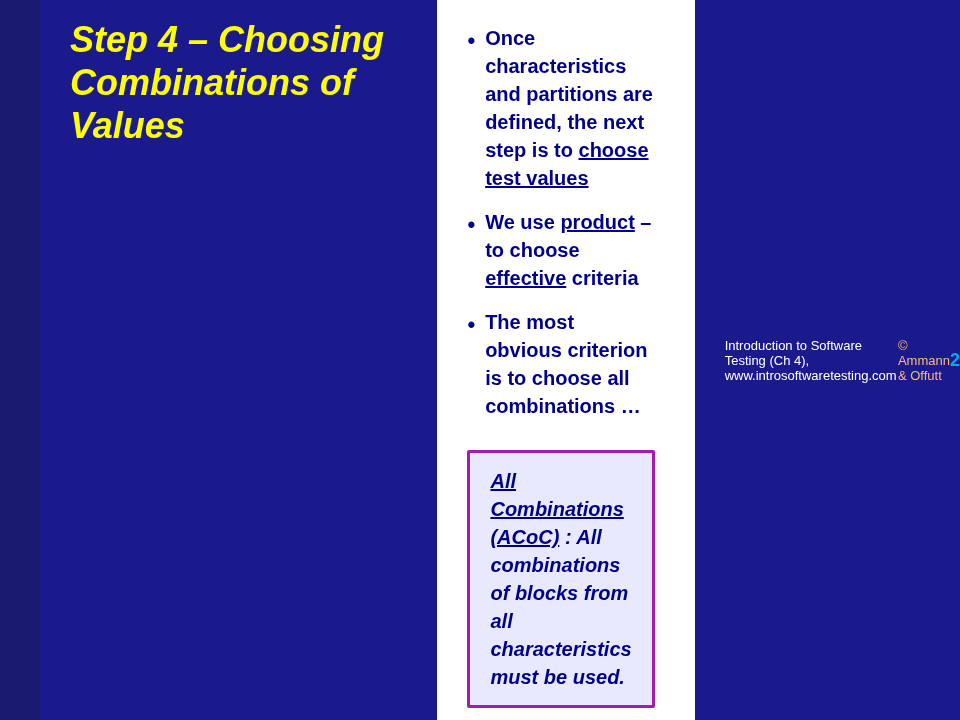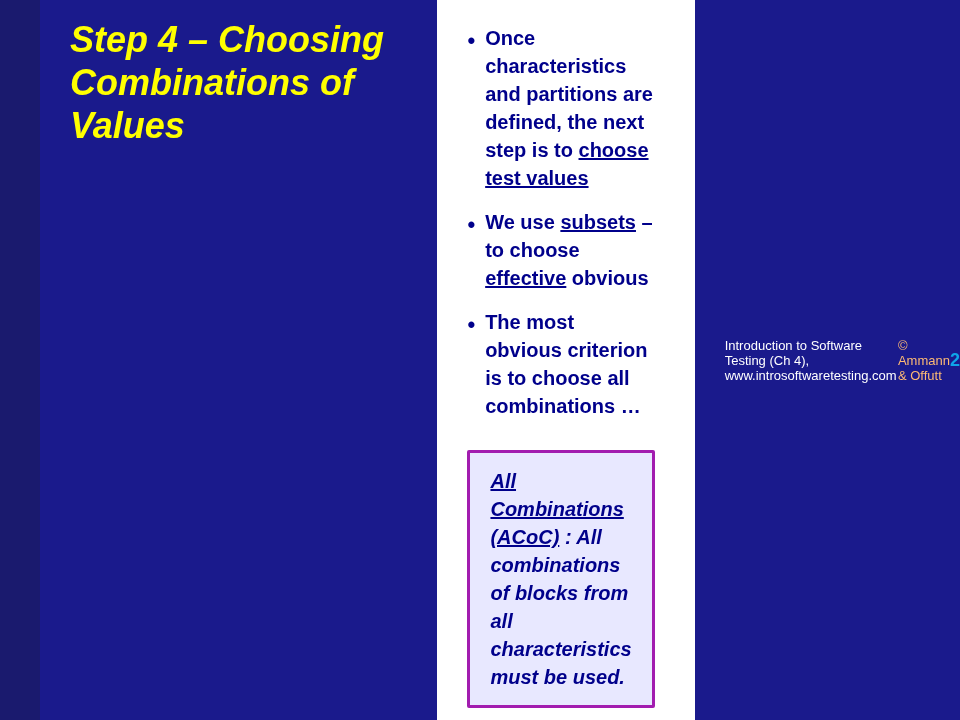--- a/index.html
+++ b/index.html
@@ -151,21 +151,21 @@
     <div class="bullet-item">
       <span class="bullet-dot">•</span>
       <span class="bullet-text">
         <span>Once characteristics and partitions are defined, the next step is to </span><span class="underline">choose test values</span>
       </span>
     </div>
 
     <div class="bullet-item">
       <span class="bullet-dot">•</span>
       <span class="bullet-text">
-        <span>We use </span><span class="underline">subsets</span><span> – to choose </span><span class="underline">effective</span><span> obvious</span>
+        <span>We use </span><span class="underline">product</span><span> – to choose </span><span class="underline">effective</span><span> criteria</span>
       </span>
     </div>
 
     <div class="bullet-item">
       <span class="bullet-dot">•</span>
       <span class="bullet-text">The most obvious criterion is to choose all combinations …</span>
     </div>
 
     <div class="gap-small"></div>
 

